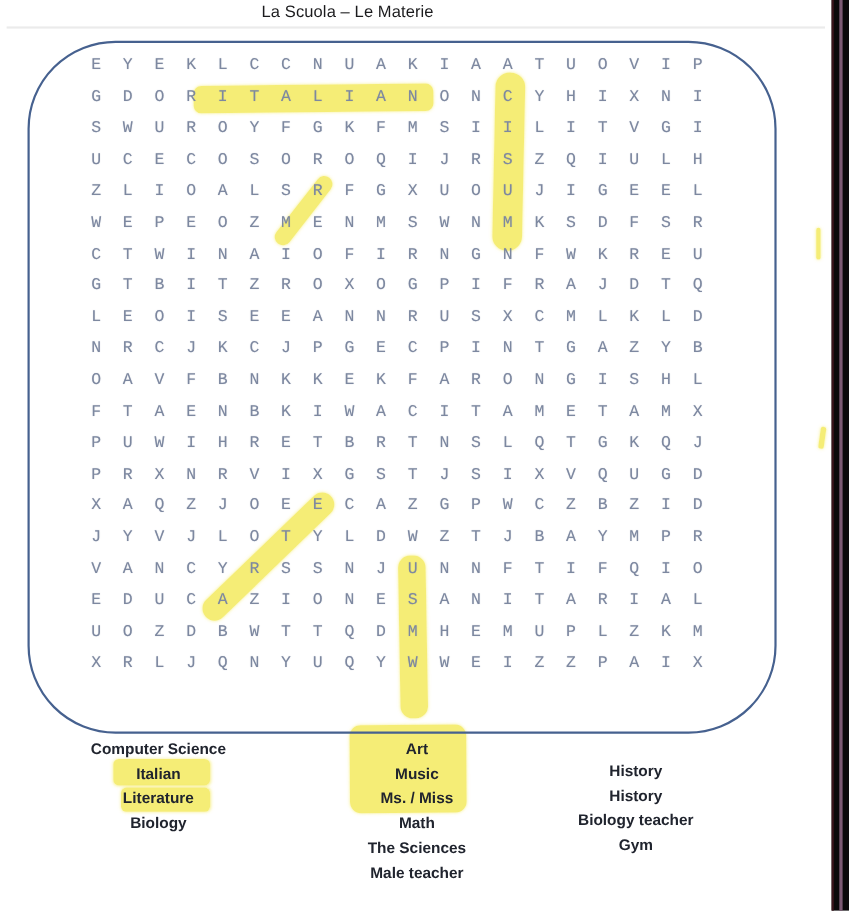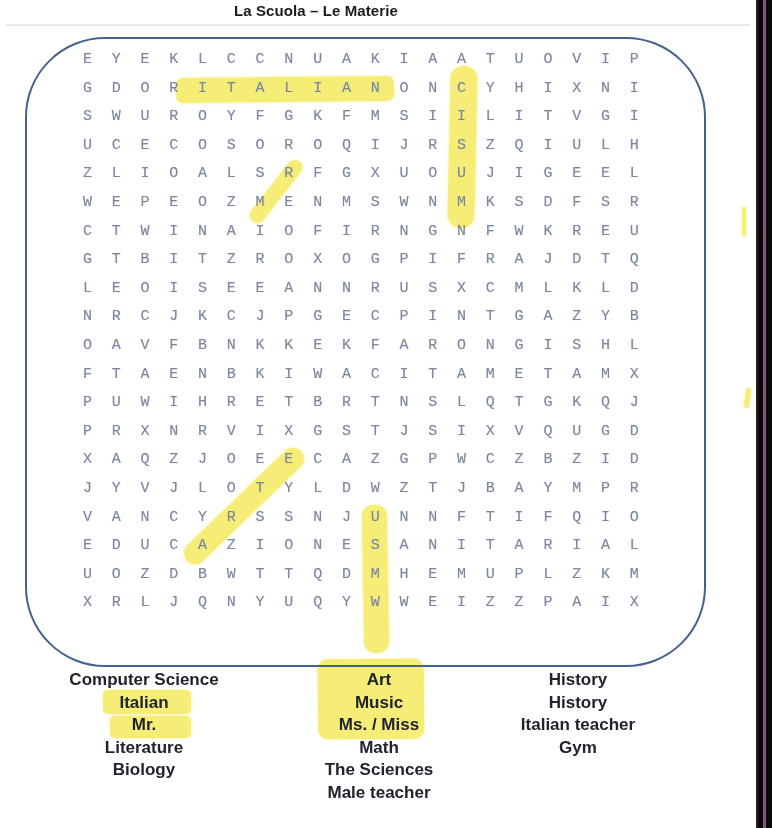--- a/index.html
+++ b/index.html
@@ -3,21 +3,21 @@
 <meta charset="utf-8">
 <style>
   html,body{margin:0;padding:0;}
   body{
     width:772px;height:828px;position:relative;overflow:hidden;
     background:#ffffff;font-family:"Liberation Sans",sans-serif;
   }
   
   .title{
     position:absolute;top:2px;left:0;width:632px;text-align:center;
-    font-size:15px;font-weight:bold;color:#1b1b1d;letter-spacing:.1px;
+    font-size:15px;font-weight:normal;color:#1b1b1d;letter-spacing:.1px;
   }
   .faint-rule{
     position:absolute;top:24px;left:6px;width:744px;height:2px;
     background:#d2d2d2;opacity:.45;
   }
   
   .puzzle-border{
     position:absolute;left:25px;top:37px;width:677px;height:626px;
     border:2px solid #46618f;border-radius:80px;z-index:3;
   }
@@ -45,23 +45,23 @@
   .hl-bank-mid{left:318px;top:659px;width:106px;height:80px;border-radius:10px;transform:rotate(-.4deg);}
   .hl-bank-italian{left:103px;top:690px;width:88px;height:24px;border-radius:5px;}
   .hl-bank-mr{left:110px;top:716px;width:81px;height:22px;border-radius:5px;}
   .hl-dash-1{left:742px;top:207px;width:4px;height:29px;border-radius:2px;}
   .hl-dash-2{left:745px;top:388px;width:5px;height:20px;border-radius:2px;transform:rotate(8deg);}
   
   .word-bank{position:absolute;top:669px;left:0;width:756px;height:140px;z-index:2;}
   .wb-col{position:absolute;top:0;width:220px;text-align:center;}
   .wb-col:nth-child(1){left:34px;}
   .wb-col:nth-child(2){left:269px;}
-  .wb-col:nth-child(3){left:468px;}
+  .wb-col:nth-child(3){left:468px;margin-top:20px;}
   .wb-word{
-    line-height:22.6px;font-size:17px;font-weight:bold;color:#20242e;
+    line-height:22.6px;font-size:14px;font-weight:bold;color:#20242e;
     white-space:nowrap;
   }
   
   .side-bar{
     position:absolute;left:756px;top:0;width:16px;height:828px;
     background:#0b090b;z-index:5;
   }
   .side-bar .red-stripe{position:absolute;left:0;top:0;width:2px;height:100%;background:#3a151c;}
   .side-bar .purple-stripe{position:absolute;left:7px;top:0;width:3px;height:100%;background:#7c5a74;}
 </style>
@@ -484,36 +484,35 @@
     <div class="cell">Z</div>
     <div class="cell">P</div>
     <div class="cell">A</div>
     <div class="cell">I</div>
     <div class="cell">X</div>
   </div>
 <div class="word-bank" id="word-bank">
     <div class="wb-col">
       <div class="wb-word">Computer Science</div>
       <div class="wb-word found">Italian</div>
-      <div class="wb-word found">Mr.</div>
       <div class="wb-word">Literature</div>
       <div class="wb-word">Biology</div>
     </div>
     <div class="wb-col">
       <div class="wb-word found">Art</div>
       <div class="wb-word found">Music</div>
       <div class="wb-word found">Ms. / Miss</div>
       <div class="wb-word">Math</div>
       <div class="wb-word">The Sciences</div>
       <div class="wb-word">Male teacher</div>
     </div>
     <div class="wb-col">
       <div class="wb-word">History</div>
       <div class="wb-word">History</div>
-      <div class="wb-word">Italian teacher</div>
+      <div class="wb-word">Biology teacher</div>
       <div class="wb-word">Gym</div>
     </div>
   </div>
 
 <div class="side-bar">
   <div class="red-stripe"></div>
   <div class="purple-stripe"></div>
 </div>
 
 </body></html>

